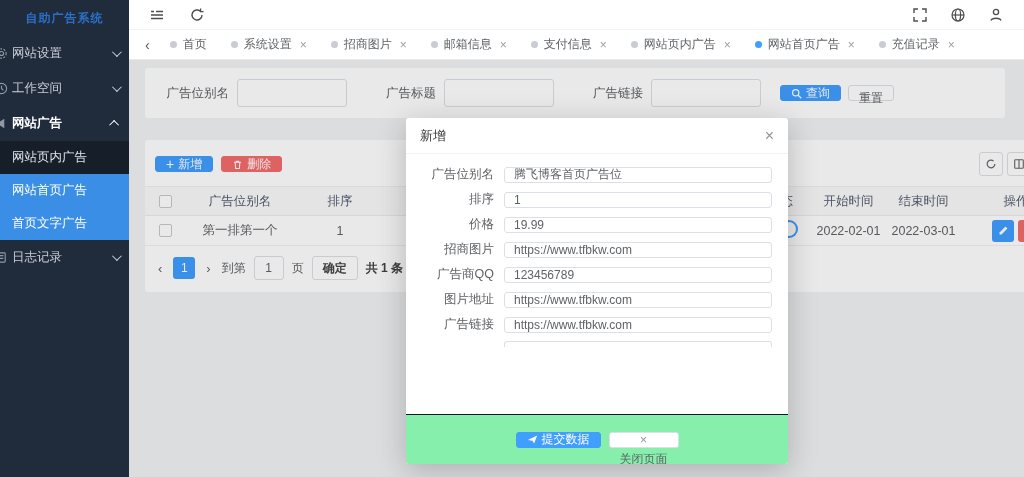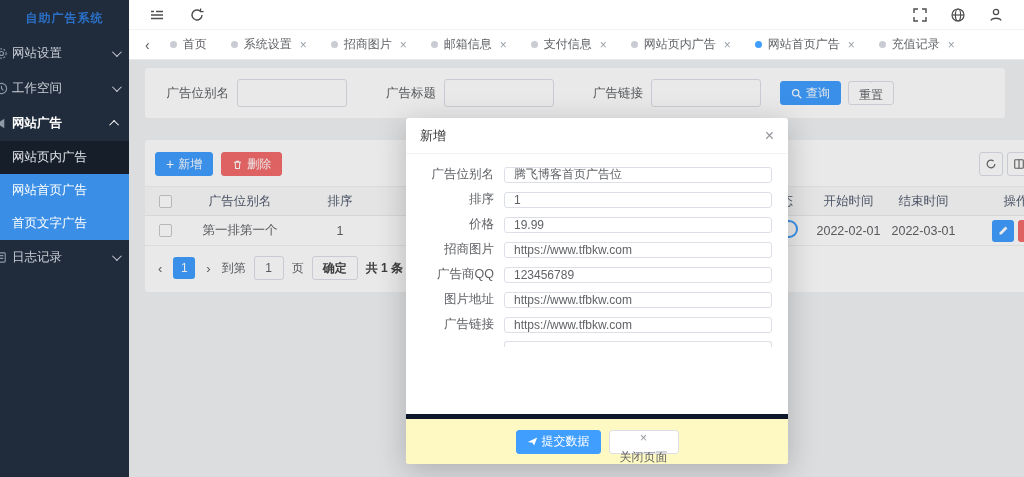--- a/index.html
+++ b/index.html
@@ -51,21 +51,21 @@
     background:rgba(0,0,0,0.085); z-index:40; pointer-events:none; }
 
   .filter-card { margin:8px 0 0 16px; width:860px; height:50px; background:#fff;
     border-radius:3px; display:flex; align-items:center; padding:0 14px; }
   .f-group { display:flex; align-items:center; margin-right:19px; }
   .f-group label { width:70px; text-align:right; margin-right:8px;
     font-size:12.5px; color:#606266; white-space:nowrap; }
   .f-group input { width:110px; height:28px; border:1px solid #dcdfe6; border-radius:3px;
     padding:0 8px; font-size:12px; color:#606266; background:#fff; outline:none; }
 
-  .btn { display:inline-flex; align-items:center; gap:4px; height:24px; padding:0 10px;
+  .btn { display:inline-flex; align-items:center; gap:4px; height:16px; padding:0 10px;
     border-radius:3px; font-size:12px; border:1px solid transparent; cursor:pointer;
     white-space:nowrap; }
   .btn-blue { background:#409eff; color:#fff; border-color:#409eff; }
   .btn-red { background:#f56c6c; color:#fff; border-color:#f56c6c; }
   .btn-plain { background:#fff; color:#606266; border-color:#dcdfe6;flex-direction:column; }
   .btn svg { width:11px; height:11px; }
 
   .table-card { margin:22px 0 0 16px; width:926px; background:#fff; border-radius:3px; }
   .t-toolbar { position:relative; display:flex; align-items:center; gap:8px;
     padding:12px 10px 10px 10px; }
@@ -119,21 +119,21 @@
   .m-title { font-size:13px; color:#333; }
   .m-close { margin-left:auto; color:#909399; font-size:16px; cursor:pointer; line-height:1; }
   .m-body { flex:1; padding:12px 16px 0 16px; overflow:hidden; }
   .m-row { display:flex; align-items:center; margin-bottom:8px; }
   .m-row label { width:72px; text-align:right; margin-right:10px; font-size:12.5px;
     color:#606266; white-space:nowrap; }
   .m-row input { flex:1; height:16px; border:1px solid #dcdfe6; border-radius:3px;
     padding:0 9px; font-size:12px; color:#606266; outline:none; }
   .m-partial { height:6px; margin-left:82px; border:1px solid #dcdfe6; border-bottom:none;
     border-radius:3px 3px 0 0; }
-  .m-footer { height:50px; border-top:5px solid #0f172a; background:#fef9c3;
+  .m-footer { height:50px; border-top:1px solid #0f172a; background:#86efac;
     display:flex; align-items:center; justify-content:center; gap:8px; }
 </style>
 </head>
 <body>
 
 <aside class="sidebar">
   <div class="app-title">自助广告系统</div>
   <nav>
     <div class="menu-item">
       <span class="mi-icon">

